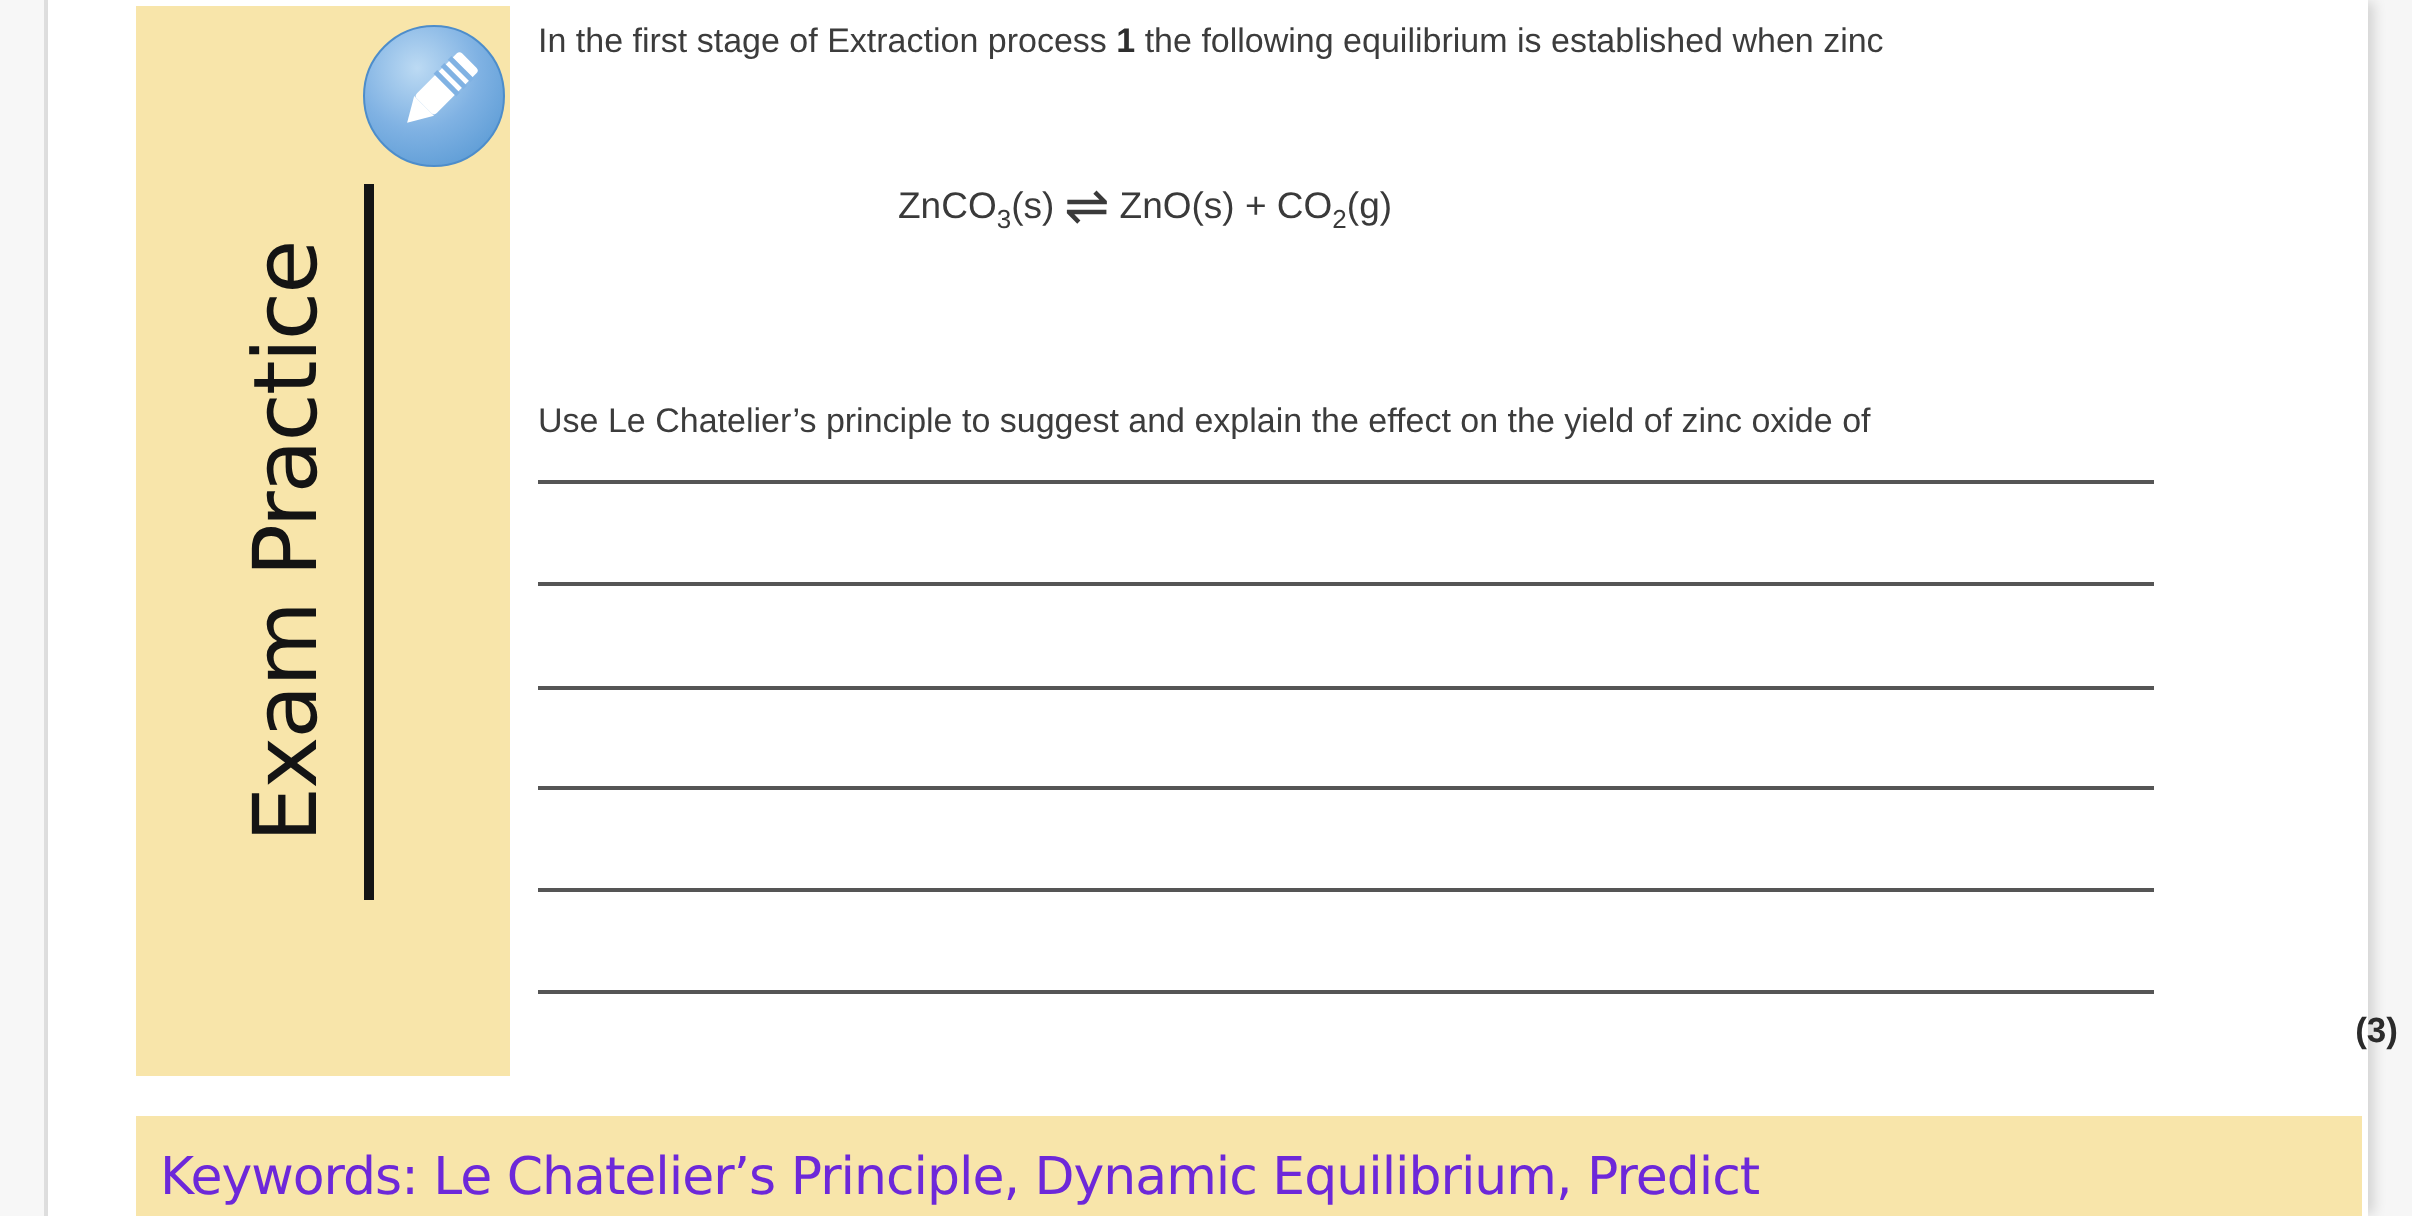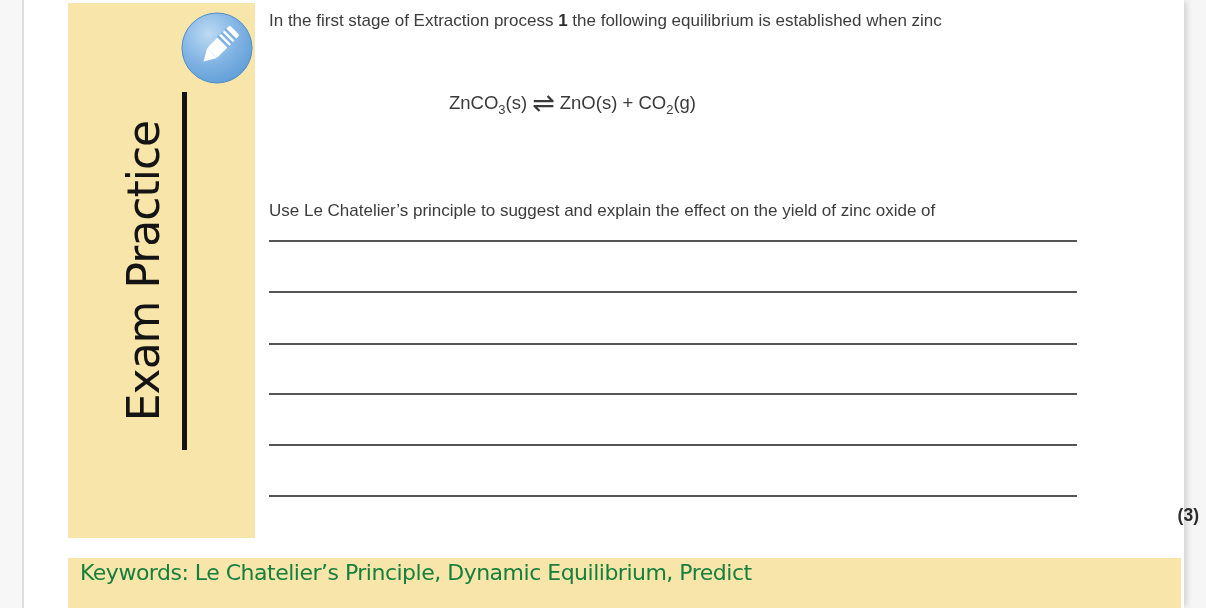--- a/index.html
+++ b/index.html
@@ -103,23 +103,23 @@
   .keywords-bar {
     position: absolute;
     left: 44px; top: 558px;
     width: 1113px; height: 60px;
     background: #f8e5aa;
     display: flex;
     align-items: flex-start;
   }
   .keywords-text {
     font-family: "DejaVu Sans", sans-serif;
-    font-size: 22px;
-    color: #15803d;
-    padding: 2px 0 0 12px;
+    font-size: 26px;
+    color: #6d28d9;
+    padding: 16px 0 0 12px;
     white-space: nowrap;
     letter-spacing: -0.5px;
   }
 </style>
 </head>
 <body>
 
 <div class="screen">
 
   <div class="left-strip"></div>

